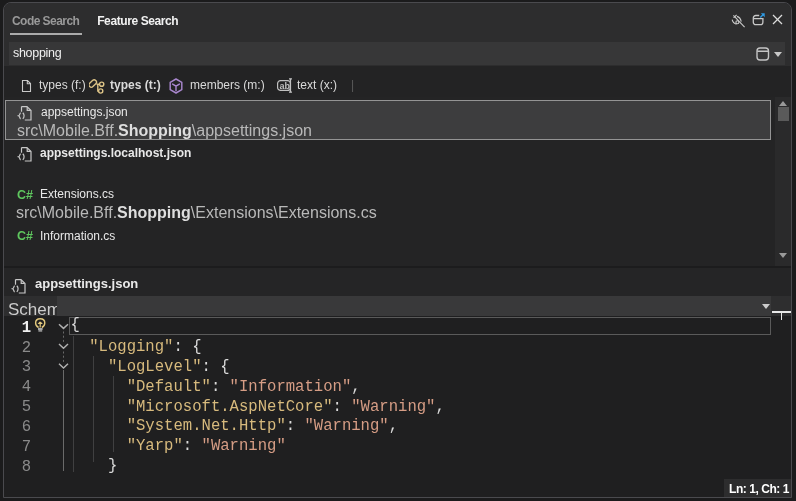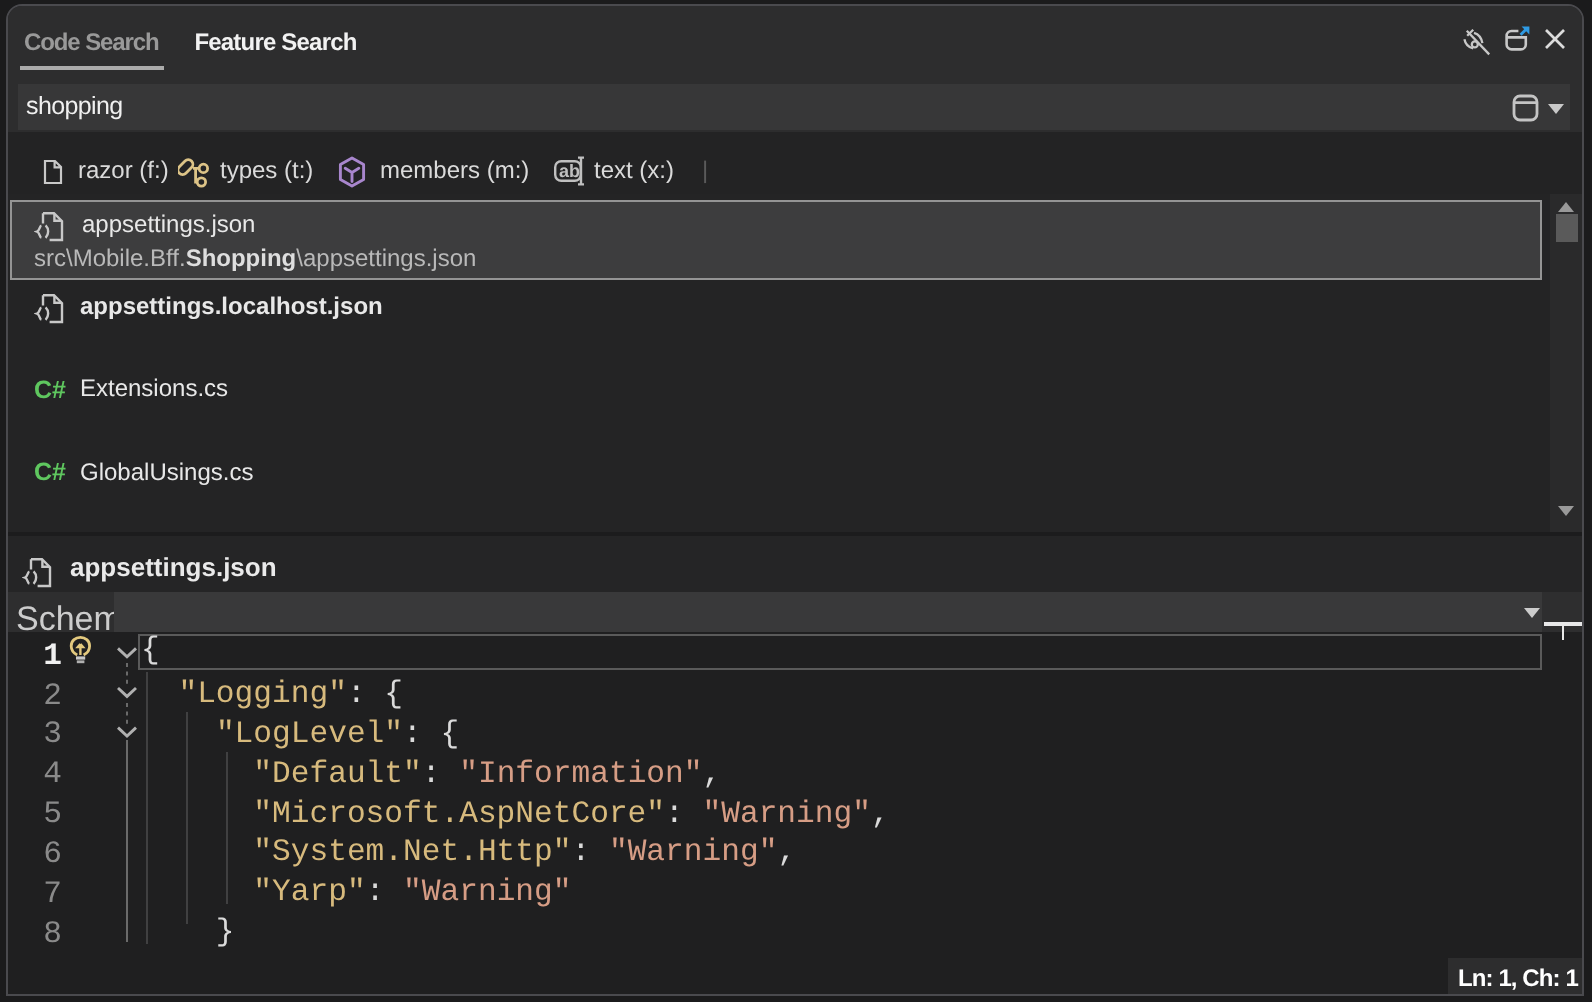--- a/index.html
+++ b/index.html
@@ -14,21 +14,21 @@
   .tab2 { position:absolute; left:93.2px; top:11px; font-size:12px; font-weight:bold; letter-spacing:-0.4px; color:#f2f2f2; }
   .tabline { position:absolute; left:6px; top:29.5px; width:72px; height:2.5px; background:#ababab; }
   .searchbox { position:absolute; left:5px; top:39px; width:776px; height:23px; background:#373738; }
   .searchtext { position:absolute; left:4px; top:3.5px; font-size:12.5px; letter-spacing:-0.3px; color:#f0f0f0; }
   .filterband { position:absolute; left:0; top:63px; width:100%; height:31px; background:#232324; }
   .filterband .lbl { position:absolute; top:12px; font-size:12px; color:#dadada; }
   .bluelink { color:#54a9e1 !important; font-size:12px !important; letter-spacing:-0.15px;}
   .list { position:absolute; left:0; top:94px; width:100%; height:172px; background:#242425; }
   .item { position:absolute; left:1px; width:766px; height:40.5px; }
   .item .t { position:absolute; left:35px; top:4.5px; font-size:12px; color:#e8e8e8; }
-  .item .p { position:absolute; left:11px; top:21.5px; font-size:12px; color:#b9b9b9; }
+  .item .p { position:absolute; left:11px; top:21.5px; font-size:16px; color:#b9b9b9; }
   .item .p b { color:#dedede; }
   .sel { background:#3d3d3e; border:1px solid #949494; }
   .previewhdr { position:absolute; left:0; top:263px; width:100%; height:29.5px; background:#252526; border-top:2.5px solid #1c1c1d; }
   .previewhdr .t { position:absolute; left:31px; top:8px; font-size:13px; font-weight:bold; color:#eaeaea; }
   .schemarow { position:absolute; left:0; top:292.5px; width:100%; height:20px; background:#2e2e2f; }
   .schemarow .lbl { position:absolute; left:4px; top:4px; font-size:17px; color:#cccccc; }
   .combo { position:absolute; left:53px; top:0px; width:714px; height:20px; background:#39393a; }
   .combo .txt { position:absolute; left:3px; top:3.5px; font-size:12px; color:#dcdcdc; }
   .editor { position:absolute; left:0; top:312.5px; width:100%; height:182px; background:#1f1f20; }
   .code { font-family:"Liberation Mono", monospace; font-size:15.6px; white-space:pre; }
@@ -76,31 +76,31 @@
         <line x1="1.2" y1="4.3" x2="12.3" y2="4.3" stroke="#c4c4c4" stroke-width="1.4"></line>
       </svg>
       <div class="abs tri-d" style="left:765px; top:10px;"></div>
     </div>
   </div>
   <div class="filterband">
 
     <svg class="abs" style="left:17px; top:12.5px;" width="11" height="14" viewBox="0 0 11 14">
       <path d="M1.5 1.5 L6.5 1.5 L9.5 4.5 L9.5 12.5 L1.5 12.5 Z M6.3 1.7 L6.3 4.7 L9.3 4.7" fill="none" stroke="#c8c8c8" stroke-width="1.1"></path>
     </svg>
-    <div class="lbl" style="left:35px;">razor (f:)</div>
+    <div class="lbl" style="left:35px;">types (f:)</div>
 
     <svg class="abs" style="left:85px; top:12px;" width="17" height="16" viewBox="0 0 17 16">
       <g fill="none" stroke="#dcc387" stroke-width="1.4">
         <rect x="-0.2" y="3.2" width="8.6" height="4.6" rx="2.3" transform="rotate(-45 4 6)"></rect>
         <circle cx="12.7" cy="6.2" r="2.1"></circle>
         <circle cx="11.7" cy="13" r="2.1"></circle>
         <path d="M7.5 6.2 L10.6 6.2 M8.8 6.2 L8.8 13 L9.6 13"></path>
       </g>
     </svg>
-    <div class="lbl" style="left:106px;">types (t:)</div>
+    <div class="lbl" style="left:106px;font-weight:bold;">types (t:)</div>
 
     <svg class="abs" style="left:164px; top:12px;" width="16" height="16" viewBox="0 0 16 16">
       <g fill="none" stroke="#a886cd" stroke-width="1.45">
         <path d="M8 1 L13.8 4.3 L13.8 11.7 L8 15 L2.2 11.7 L2.2 4.3 Z" stroke-linejoin="round"></path>
         <path d="M8 8.2 L8 12.8 M8 8.2 L4.6 6.1 M8 8.2 L11.4 6.1" stroke-linecap="round"></path>
       </g>
     </svg>
     <div class="lbl" style="left:186px;">members (m:)</div>
 
     <svg class="abs" style="left:273px; top:12px;" width="17" height="15" viewBox="0 0 17 15">
@@ -135,24 +135,25 @@
             <path d="M10.2 1.9 L10.2 5.4 L13.7 5.4"></path>
             <path d="M3.7 7.8 C2.6 8.1 3 10.3 1.5 10.8 C3 11.3 2.6 13.5 3.7 13.8"></path>
             <path d="M5.8 7.7 C7.5 9.3 7.5 12.3 5.8 13.9"></path>
           </g>
         </svg>
       <div class="t">appsettings.localhost.json</div>
     </div>
     <div class="item" style="top:85.5px;">
       <div class="abs" style="left:12px; top:5px; font-size:12.5px; font-weight:bold; color:#5fc75f;">C#</div>
       <div class="t">Extensions.cs</div>
+      <div class="p">src\Mobile.Bff.<b>Shopping</b>\Extensions\Extensions.cs</div>
     </div>
     <div class="item" style="top:127px;">
       <div class="abs" style="left:12px; top:5px; font-size:12.5px; font-weight:bold; color:#5fc75f;">C#</div>
-      <div class="t">GlobalUsings.cs</div>
+      <div class="t">Information.cs</div>
     </div>
 
     <div class="abs" style="left:771px; top:0; width:17px; height:169px; background:#2a2a2b;">
       <div class="abs" style="left:4px; top:4px; width:0; height:0; border-left:4.5px solid transparent; border-right:4.5px solid transparent; border-bottom:5px solid #999;"></div>
       <div class="abs" style="left:3px; top:9.5px; width:11px; height:14px; background:#5a5a5a;"></div>
       <div class="abs" style="left:4px; bottom:8px; width:0; height:0; border-left:4.5px solid transparent; border-right:4.5px solid transparent; border-top:5px solid #999;"></div>
     </div>
   </div>
   <div class="previewhdr">
     <svg class="abs" style="left:7px; top:10px;" width="16" height="17" viewBox="0 0 16 17">

